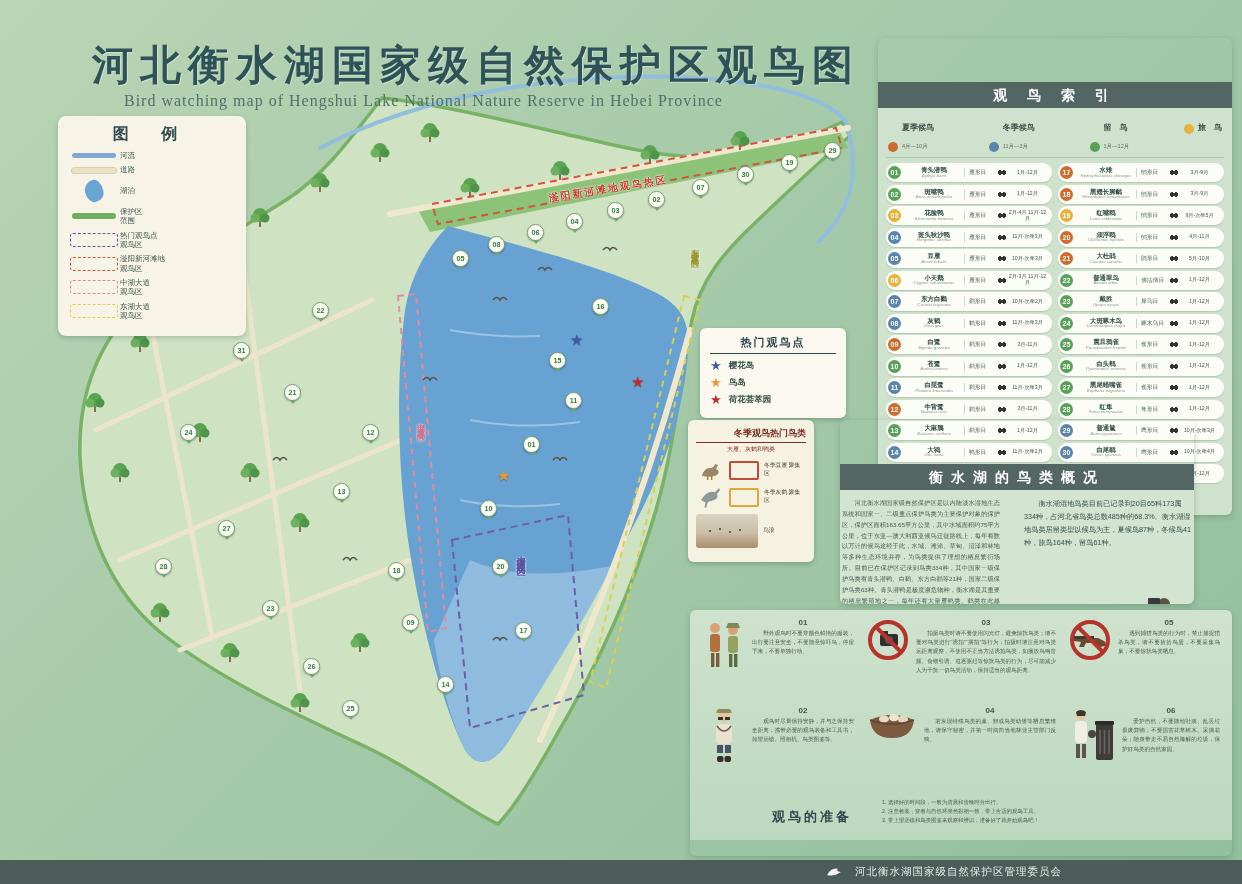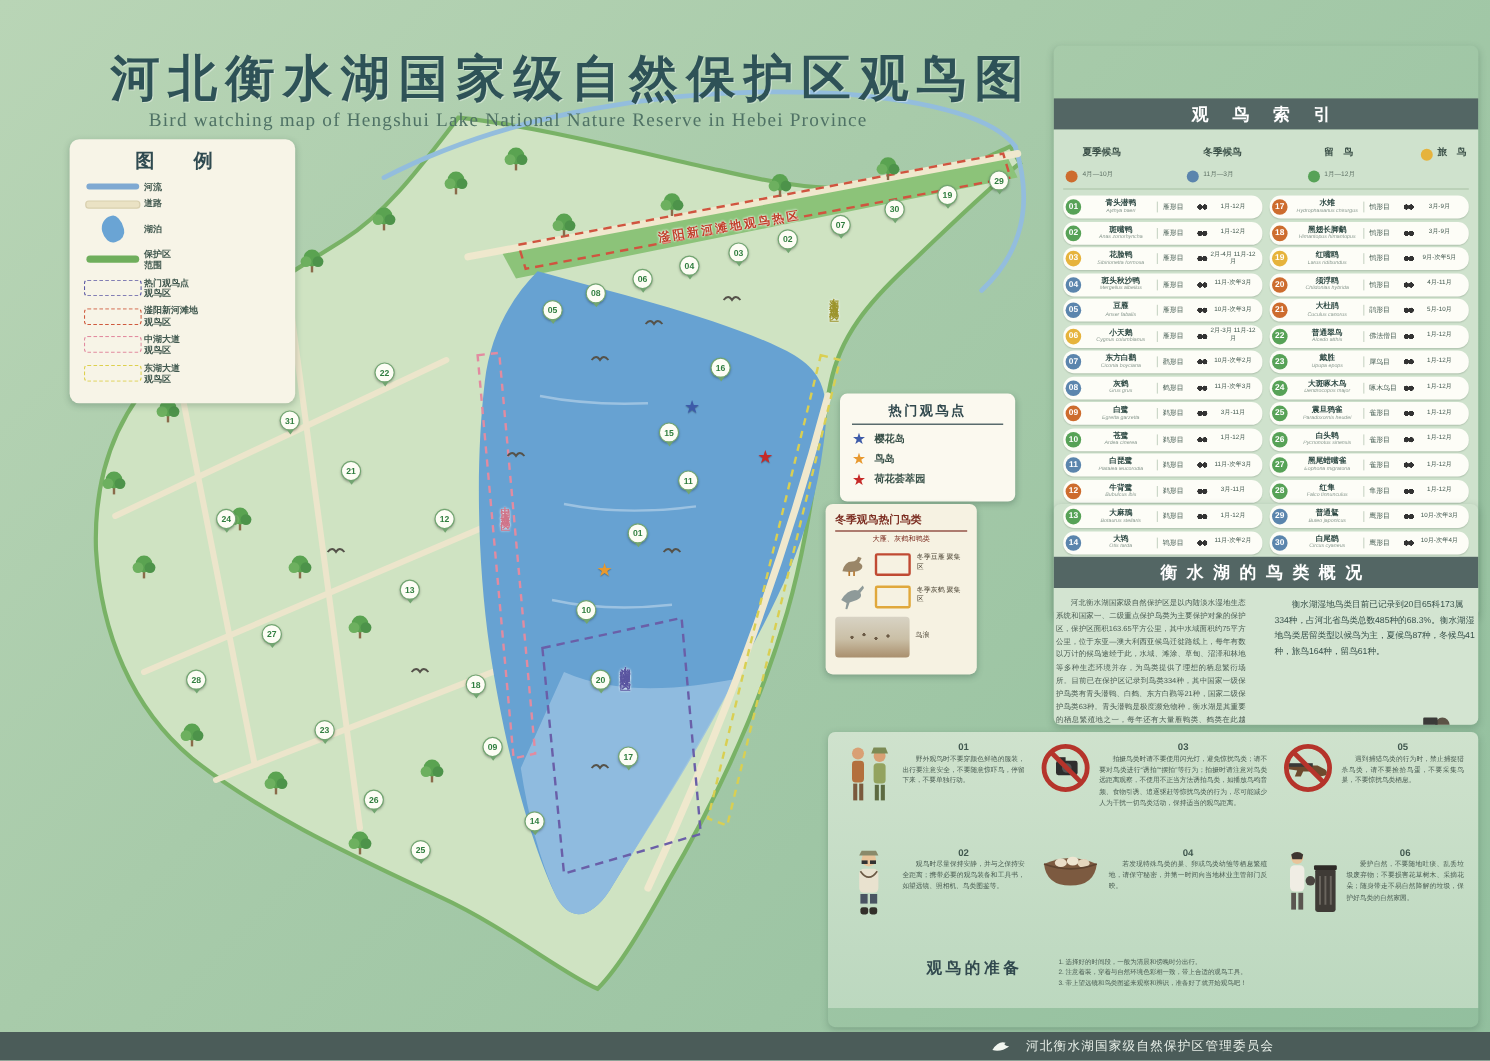--- a/index.html
+++ b/index.html
@@ -14,21 +14,21 @@
   
   .panel{position:absolute;border-radius:6px;overflow:hidden;box-shadow:0 2px 6px rgba(40,70,55,.25);}
   .panel-head{background:#536664;color:#fff;text-align:center;font-weight:bold;
     letter-spacing:8px;font-size:14px;line-height:26px;height:26px;margin-top:44px;}
   .panel-body{background:#cfe2cd;}
   
   #legend{left:58px;top:116px;width:168px;background:#f7f4e7;border-radius:8px;
     padding:8px 10px 10px;box-shadow:0 2px 5px rgba(40,70,55,.25);position:absolute;}
   #legend .lg-title{text-align:center;font-size:16px;font-weight:900;letter-spacing:14px;
     color:#2f4a50;margin-bottom:6px;}
-  .lg-row{display:flex;align-items:center;margin:5px 0;font-weight:bold;}
+  .lg-row{display:flex;align-items:center;margin:5px 0;}
   .lg-sw{width:52px;display:flex;justify-content:center;flex:0 0 52px;}
   .lg-label{font-size:7.5px;color:#41584f;line-height:1.25;white-space:pre-line;}
   .k-river{width:44px;height:5px;border-radius:3px;background:#7fa9d2;}
   .k-road{width:44px;height:5px;border-radius:3px;background:#eae2c4;border:1px solid #d8cfae;}
   .k-lake{width:18px;height:22px;background:#6aa4d4;border-radius:60% 40% 55% 45%/50% 60% 40% 55%;transform:rotate(-15deg);}
   .k-boundary{width:44px;height:6px;border-radius:3px;background:#6fae5c;}
   .k-d-purple,.k-d-red,.k-d-pink,.k-d-yellow{width:46px;height:12px;border-radius:3px;background:transparent;}
   .k-d-purple{border:1.6px dashed #5c58a4;}
   .k-d-red{border:1.6px dashed #cf5a3e;}
   .k-d-pink{border:1.6px dashed #e28ba0;}
@@ -56,41 +56,41 @@
   .bird-zh{font-size:6.4px;font-weight:bold;color:#2f4a45;display:block;text-align:center;}
   .bird-la{font-size:4.4px;color:#8a9a90;font-style:italic;display:block;text-align:center;
     white-space:nowrap;overflow:hidden;}
   .bird-order{font-size:5.8px;color:#4c6258;border-left:1px solid #ccd8c9;padding-left:4px;
     width:28px;flex:0 0 28px;}
   .binocs{display:inline-block;width:10px;height:7px;flex:0 0 10px;
     background:radial-gradient(circle at 3px 3.5px,#333 2.1px,transparent 2.3px),
                radial-gradient(circle at 7px 3.5px,#333 2.1px,transparent 2.3px);}
   .bird-months{font-size:5.2px;color:#3e554b;flex:1;text-align:center;line-height:1.15;}
   
-  #overview{left:878px;top:420px;width:354px;height:184px;}
+  #overview{left:840px;top:420px;width:354px;height:184px;}
   #overview .panel-body{height:158px;background:#d3e4d1;display:flex;padding:8px 2px;gap:24px;}
   .ov-left{flex:0 0 158px;font-size:6.2px;color:#4a5c52;line-height:1.75;text-align:justify;text-indent:2em;}
   .ov-right{flex:1;position:relative;}
   .ov-stats{font-size:7.2px;color:#37504a;line-height:1.8;text-indent:2em;}
   .sign{position:absolute;left:2px;bottom:26px;background:#3f6a4c;color:#fff;
     font-size:6px;line-height:1.3;padding:3px 5px;border-radius:2px;transform:rotate(-4deg);
     text-align:center;box-shadow:0 1px 2px rgba(0,0,0,.3);}
   .sign:after{content:"";position:absolute;left:50%;top:100%;width:3px;height:12px;background:#3f6a4c;}
   
   #hotspots{left:700px;top:328px;width:126px;background:#fbf9ef;border-radius:6px;
     position:absolute;padding:7px 10px 8px;box-shadow:0 2px 5px rgba(40,70,55,.3);}
   #hotspots .hs-title{font-size:11px;font-weight:900;color:#31494e;text-align:center;
     border-bottom:1.5px solid #31494e;padding-bottom:3px;margin-bottom:5px;letter-spacing:2px;}
   .hs-row{display:flex;align-items:center;gap:7px;margin:4px 0;}
   .hs-star{font-size:13px;line-height:1;}
   .hs-label{font-size:8.5px;font-weight:bold;color:#3a524a;}
   
   #winter{left:688px;top:420px;width:110px;background:#f6f2e2;border-radius:6px;position:absolute;
     padding:7px 8px 8px;box-shadow:0 2px 5px rgba(40,70,55,.3);}
-  #winter .wt-title{font-size:9px;font-weight:900;color:#7d2f23;text-align:left;
+  #winter .wt-title{font-size:9px;font-weight:900;color:#7d2f23;text-align:right;
     border-bottom:1.2px solid #7d2f23;padding-bottom:2px;}
   #winter .wt-sub{font-size:6px;color:#7d2f23;text-align:center;margin:2px 0 4px;}
   .wt-row{display:flex;align-items:center;gap:5px;margin:6px 0;}
   .wt-ico{flex:0 0 28px;display:flex;justify-content:center;}
   .wt-box{width:26px;height:15px;flex:0 0 26px;border-radius:2px;}
   .k-box-red{border:2px solid #c04a33;}
   .k-box-yellow{border:2px solid #e0a83c;}
   .wt-label{font-size:5.8px;color:#4a4333;line-height:1.3;}
   .wt-photo{width:62px;height:34px;flex:0 0 62px;border-radius:3px;
     background:linear-gradient(#d8d3c4 0%,#cabfa6 55%,#a98f6d 100%);position:relative;overflow:hidden;}
@@ -104,21 +104,21 @@
   #notes .panel-body{height:220px;background:linear-gradient(#cfe2cd,#bcd8bf);padding:6px 12px 4px;}
   .notes-grid{display:grid;grid-template-columns:1fr 1.25fr 1fr;grid-auto-rows:88px;column-gap:12px;}
   .note{display:flex;gap:6px;align-items:flex-start;}
   .note-ill{flex:0 0 44px;display:flex;justify-content:center;padding-top:4px;}
   .note-txt{flex:1;}
   .note-no{font-size:8px;font-weight:bold;color:#41584f;text-align:center;margin:2px 0 2px;}
   .note-p{font-size:5.6px;color:#4a5c52;line-height:1.65;text-align:justify;text-indent:2em;}
   .ban{position:relative;width:40px;height:40px;}
   .ban .ban-circle{position:absolute;inset:0;border:4px solid #b5342b;border-radius:50%;}
   .ban .ban-slash{position:absolute;left:2px;top:17px;width:36px;height:4px;background:#b5342b;transform:rotate(45deg);}
-  .prep{display:flex;align-items:flex-start;gap:30px;padding:6px 0 0 70px;}
+  .prep{display:flex;align-items:flex-end;gap:30px;padding:6px 0 0 70px;}
   .prep-title{font-size:13px;font-weight:900;color:#31494e;letter-spacing:3px;}
   .prep-lines{font-size:5.4px;color:#4a5c52;line-height:1.7;}
   
   #footer{position:absolute;left:0;bottom:0;width:100%;height:24px;background:#4b5c59;
     display:flex;align-items:center;justify-content:flex-end;padding-right:180px;box-sizing:border-box;gap:8px;}
   #footer .org{color:#e8efe8;font-size:10.5px;letter-spacing:1px;}
   
   .map-label-red{position:absolute;left:548px;top:182px;color:#c1402c;font-weight:bold;font-size:10px;
     letter-spacing:2px;transform:rotate(-9deg);text-shadow:0 0 2px #fff,0 0 2px #fff;}
   .vlabel{position:absolute;writing-mode:vertical-rl;font-weight:bold;letter-spacing:2px;

